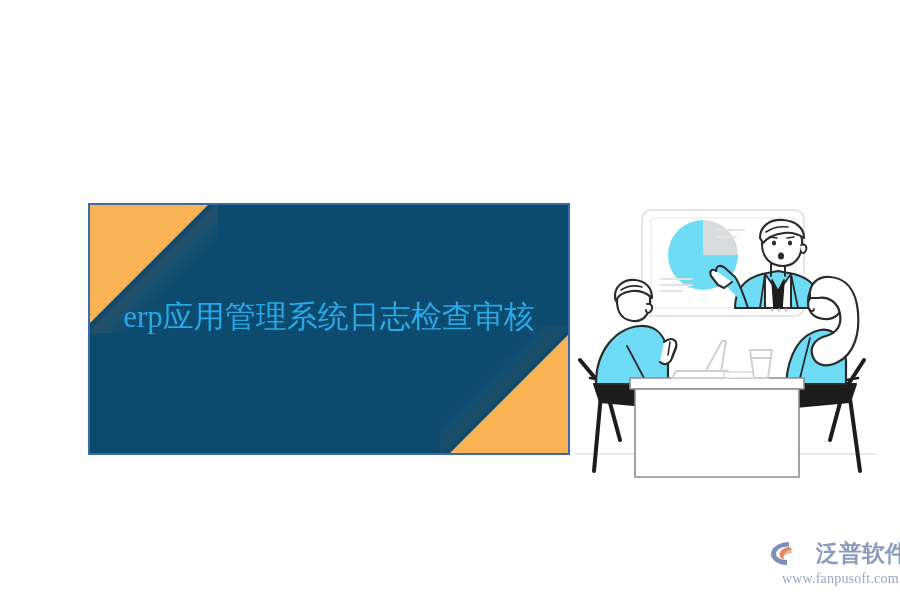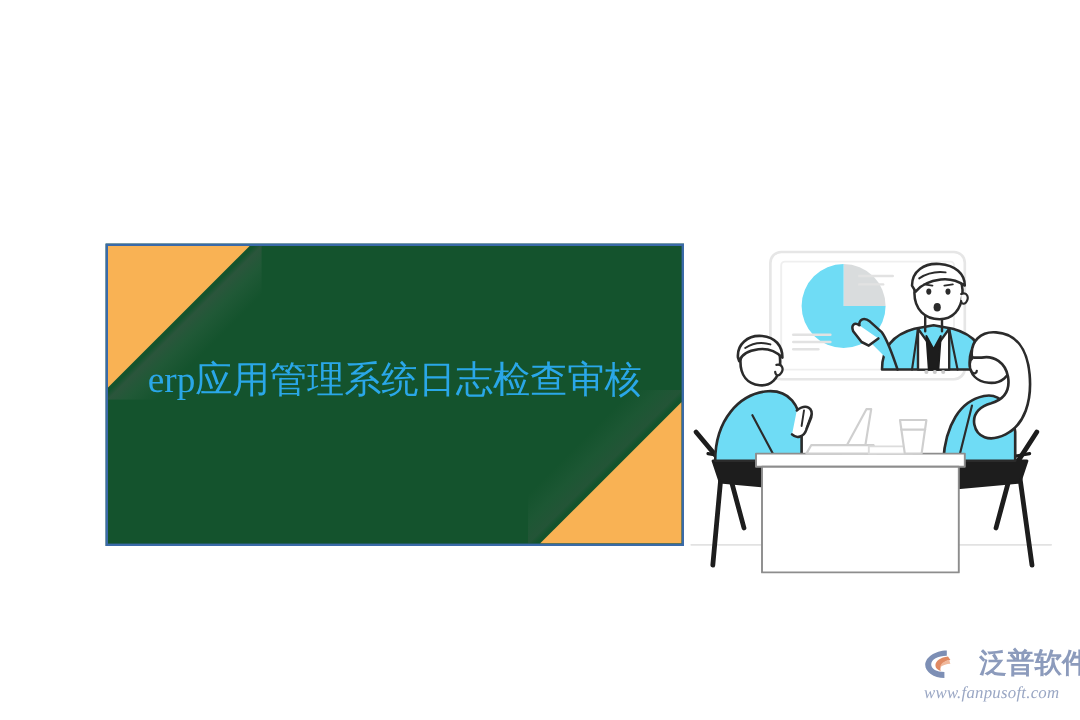--- a/index.html
+++ b/index.html
@@ -17,21 +17,21 @@
 
   
   #title-card {
     position: absolute;
     left: 88px;
     top: 203px;
     width: 482px;
     height: 252px;
     box-sizing: border-box;
     border: 2px solid #3a6aa8;
-    background: #14532d;
+    background: #0c4a6e;
     overflow: hidden;
   }
   
   .wedge-tl {
     position: absolute;
     left: 0;
     top: 0;
     width: 0;
     height: 0;
     border-left: 118px solid #f9b254;
@@ -129,23 +129,22 @@
     margin-left: 18px;
     white-space: nowrap;
   }
   #wm-url {
     font-family: "Liberation Serif", "DejaVu Serif", serif;
     font-size: 14px;
     line-height: 16px;
     color: #9aa7c4;
     letter-spacing: 0.2px;
     margin-top: 1px;
-    margin-left: 2px;
+    margin-left: 14px;
     white-space: nowrap;
-    font-style: italic;
   }
 </style>
 </head>
 <body>
 
 <div id="title-card">
   <div class="wedge-tl"></div>
   <div class="wedge-tl-shadow"></div>
   <div class="wedge-br"></div>
   <div class="wedge-br-shadow"></div>

